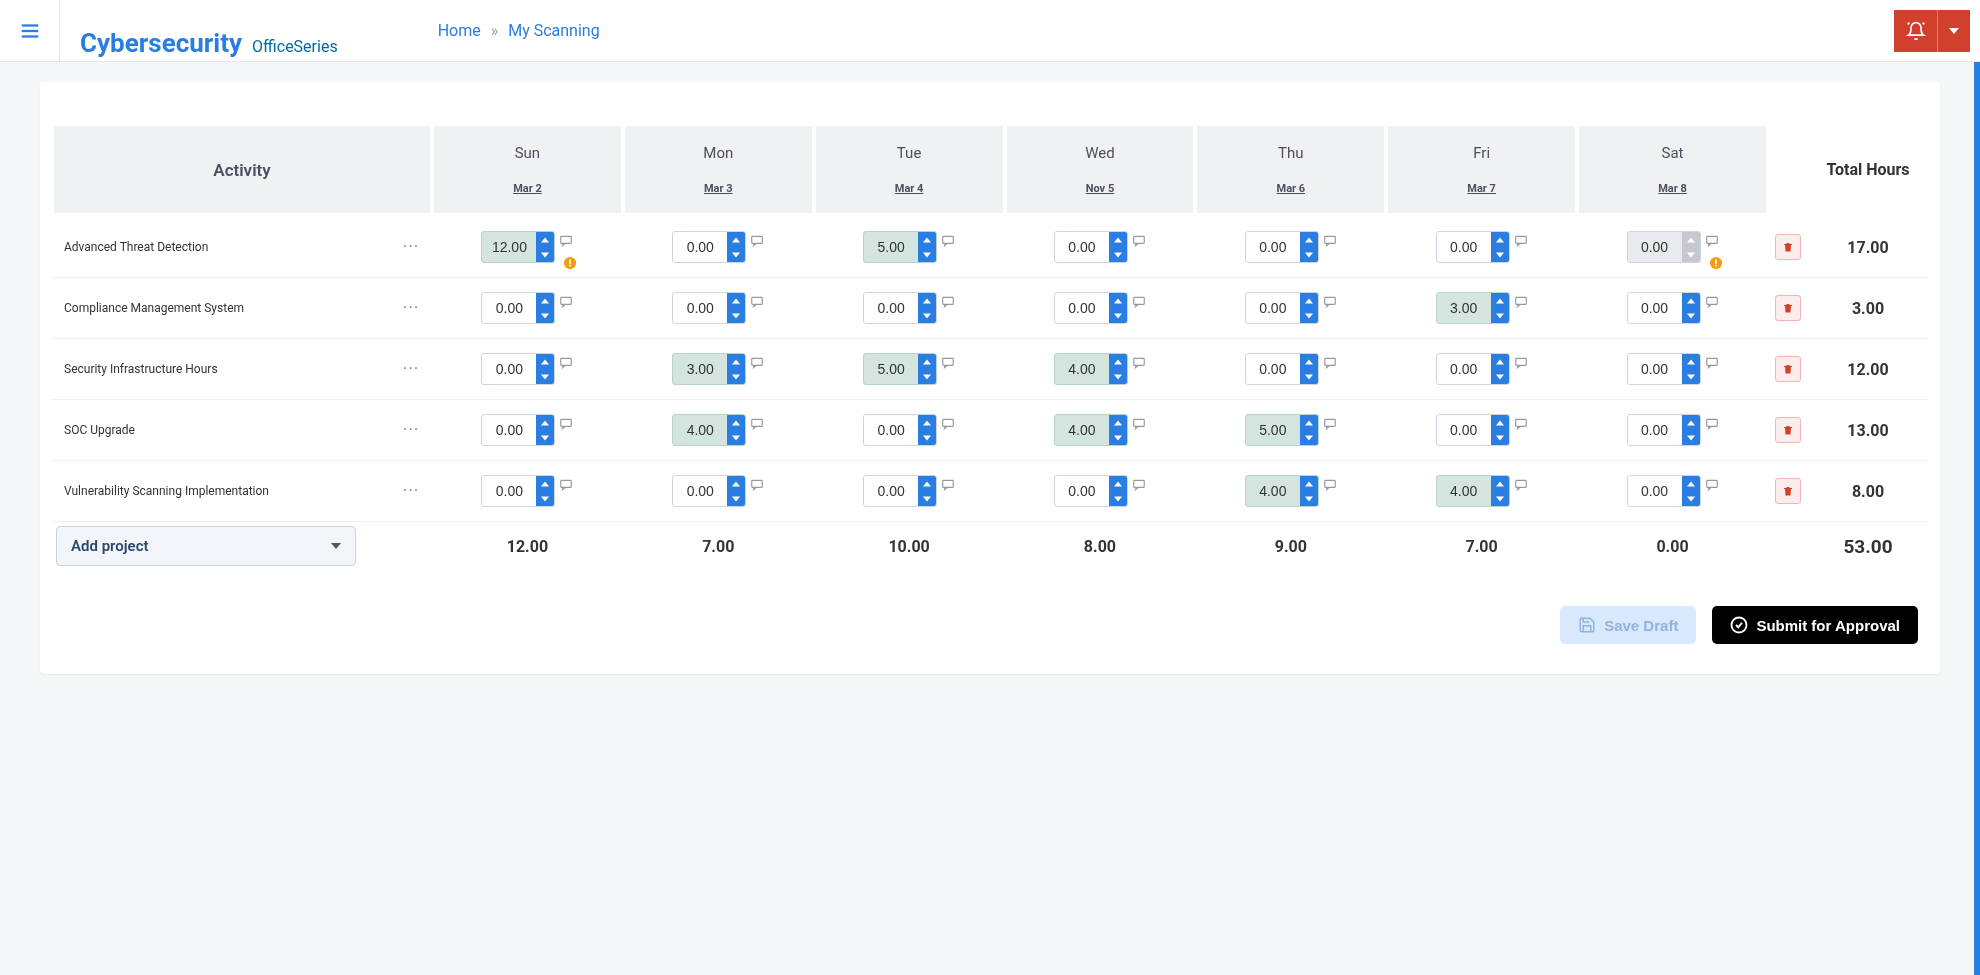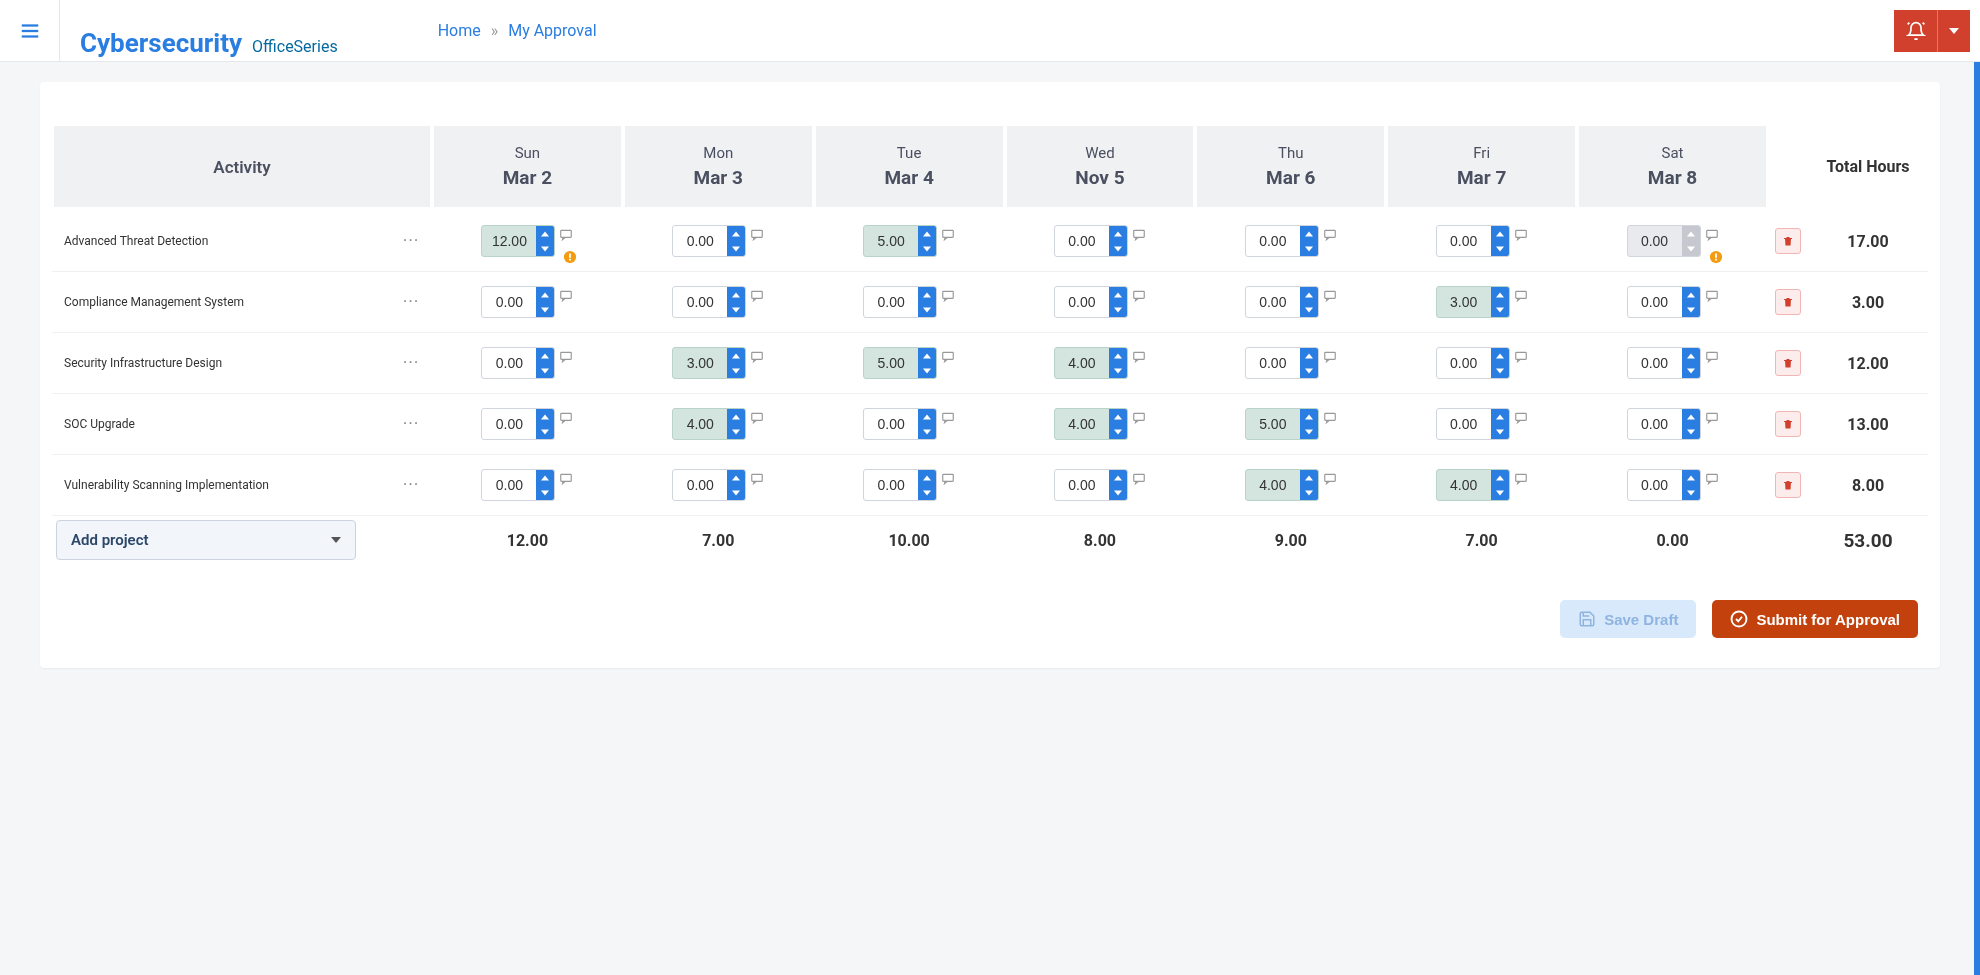--- a/index.html
+++ b/index.html
@@ -22,21 +22,21 @@
 
 .main { padding: 20px 40px; position: relative; }
 .card { background: #fff; border-radius: 4px; box-shadow: 0 1px 2px rgba(0,0,0,0.05); padding: 40px 10px 30px; }
 .scroll-edge { position: fixed; right: 0; top: 62px; bottom: 0; width: 6px; background: #2a7de1; }
 
 
 .ts-table { width: 100%; border-collapse: collapse; }
 .ts-table th { background: #f0f1f3; font-weight: 400; color: #4a5060; padding: 18px 8px; text-align: center; border: 4px solid #fff; }
 .ts-table th.activity-head { width: 380px; font-weight: 600; font-size: 17px; }
 .ts-table th .day { font-size: 15px; }
-.ts-table th .date { font-size: 19px; font-weight: 700; margin-top: 4px; }
+.ts-table th .date { font-size: 11px; font-weight: 700; margin-top: 20px; text-decoration: underline; }
 .ts-table th.total-head { width: 120px; background: transparent; font-weight: 700; font-size: 16px; color: #333; }
 .ts-table td { padding: 14px 4px; border-bottom: 1px solid #eef0f3; text-align: center; vertical-align: middle; }
 .ts-table td.activity-cell { text-align: center; padding-left: 12px; font-size: 12px; color: #333; }
 .act-row { display: flex; align-items: center; justify-content: space-between; }
 .more-icon { color: #888; cursor: pointer; padding: 0 8px; letter-spacing: 2px; font-weight: bold; }
 .hours-cell { position: relative; }
 .hours-wrap { display: inline-flex; align-items: flex-start; gap: 4px; position: relative; }
 .hours-input-wrap { display: flex; border: 1px solid #d0d5dd; border-radius: 3px; overflow: hidden; height: 32px; }
 .hours-input-wrap.filled { background: #d3e5de; border-color: #b8d4c9; }
 .hours-input-wrap.disabled { background: #e8eaed; }
@@ -56,42 +56,42 @@
 .footer-row td { border-bottom: none; padding-top: 4px; padding-bottom: 20px; }
 .add-project { display: flex; align-items: center; justify-content: space-between; border: 1px solid #cbd3df; background: #f2f6fb; border-radius: 4px; padding: 10px 14px; width: 300px; cursor: pointer; }
 .add-project-label { color: #2c4768; font-weight: 600; font-size: 15px; }
 .col-total { font-weight: 700; font-size: 16px; }
 .grand-total { font-weight: 700; font-size: 19px; }
 
 
 .actions { display: flex; justify-content: flex-end; gap: 16px; padding: 20px 12px 0; }
 .btn { display: inline-flex; align-items: center; gap: 8px; padding: 10px 18px; border-radius: 5px; font-size: 15px; font-weight: 600; cursor: pointer; border: none; }
 .btn-draft { background: #d8e9fc; color: #8fb4e0; }
-.btn-submit { background: #c2410c; color: #fff; }
+.btn-submit { background: #000000; color: #fff; }
 .btn svg { width: 18px; height: 18px; }
 </style>
 </head>
 <body>
 
 <div class="header">
   <div class="hamburger">
     <svg viewBox="0 0 24 24" fill="none" stroke="#2a7de1" stroke-width="2.5">
         <line x1="3" y1="6" x2="21" y2="6"></line>
         <line x1="3" y1="12" x2="21" y2="12"></line>
         <line x1="3" y1="18" x2="21" y2="18"></line>
       </svg>
   </div>
   <div class="brand">
     <span class="brand-main">Cybersecurity</span>
     <span class="brand-sub">OfficeSeries</span>
   </div>
   <div class="breadcrumb">
     <a href="#">Home</a>
     <span class="breadcrumb-sep">»</span>
-    <a href="#">My Approval</a>
+    <a href="#">My Scanning</a>
   </div>
   <div class="header-actions">
     <div class="alert-btn">
       <svg width="20" height="20" viewBox="0 0 24 24" fill="none" stroke="#fff" stroke-width="2">
           <path d="M18 8A6 6 0 0 0 6 8c0 7-3 9-3 9h18s-3-2-3-9"></path>
           <path d="M13.7 21a2 2 0 0 1-3.4 0"></path>
           <path d="M4 2 2 4"></path>
           <path d="M20 2l2 2"></path>
         </svg>
     </div>
@@ -486,21 +486,21 @@
                   <path d="M6 7h12l-1 14H7L6 7z"></path>
                   <path d="M9 4h6v3H9z"></path>
                   <rect x="4" y="6" width="16" height="2"></rect>
                 </svg>
               </span></td>
             <td class="total-cell">3.00</td>
           </tr>
           <tr>
             <td class="activity-cell">
     <div class="act-row">
-      <span>Security Infrastructure Design</span>
+      <span>Security Infrastructure Hours</span>
       <span class="more-icon">···</span>
     </div>
             </td>
             <td class="hours-cell"><div class="hours-wrap">
     <div class="hours-input-wrap">
       <input class="hours-input" value="0.00" style="">
       <div class="spin">
         <button class="spin-btn">
                       <svg viewBox="0 0 10 6">
                         <path d="M0 6l5-6 5 6z" fill="currentColor"></path>

